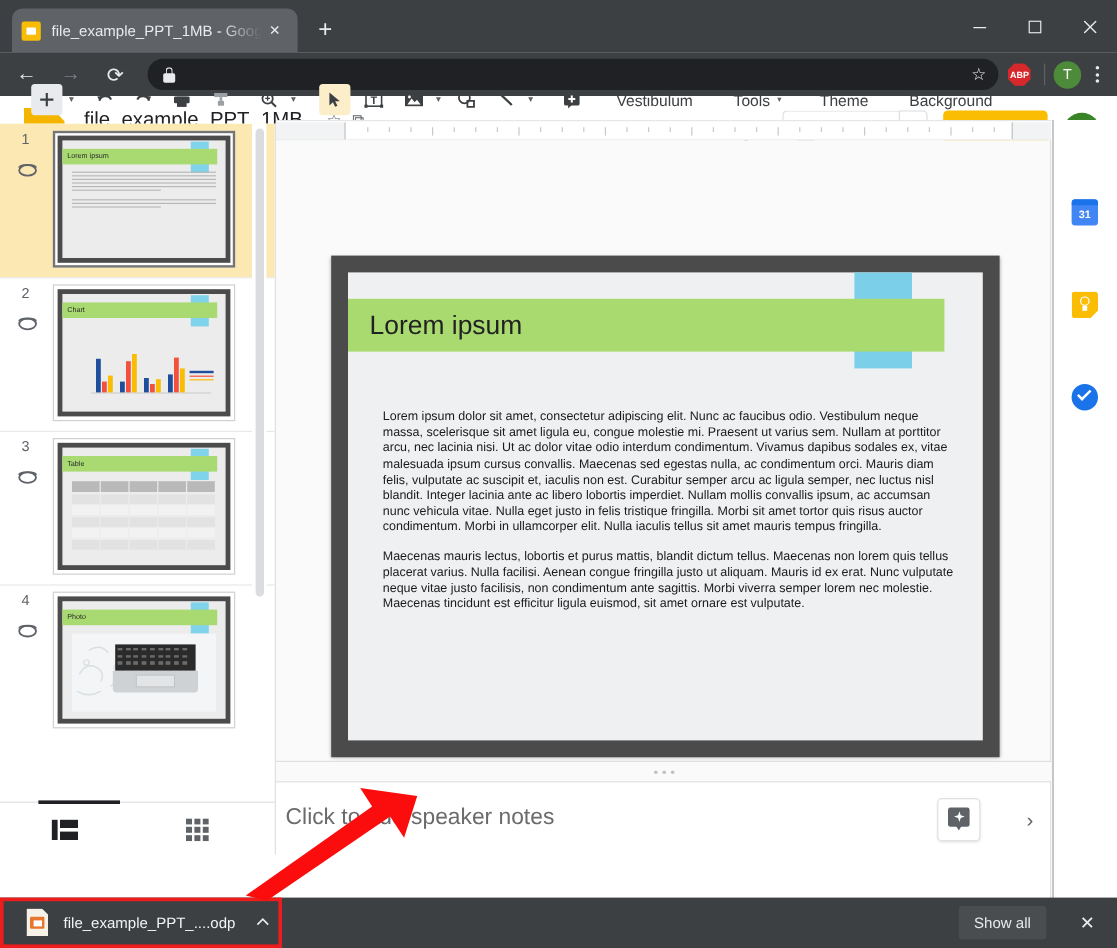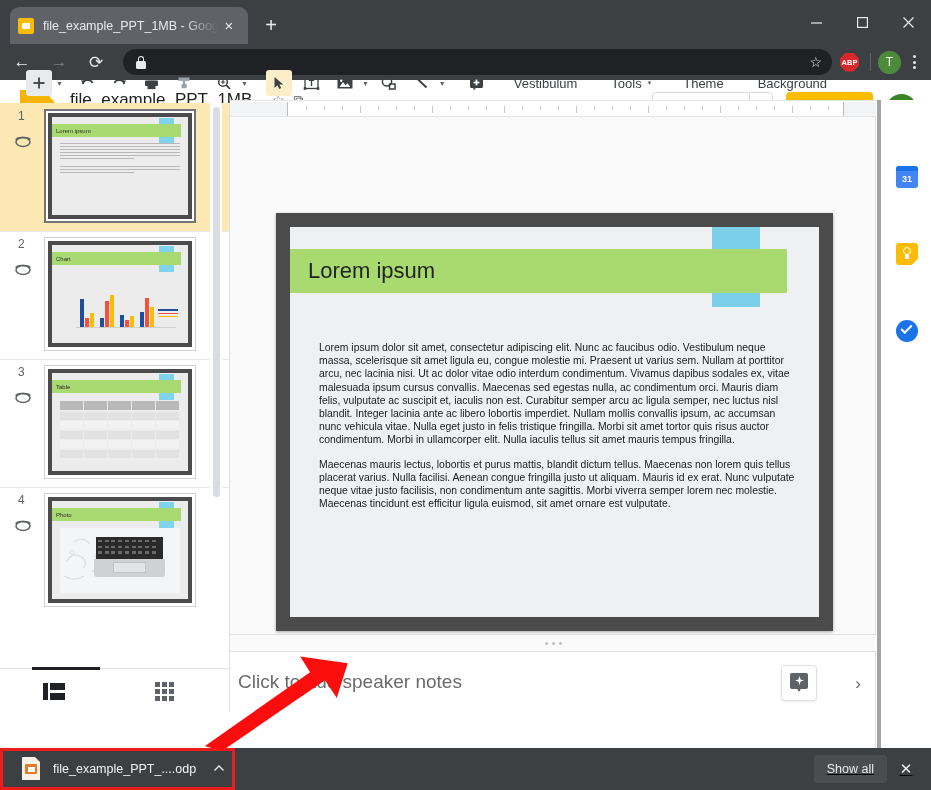--- a/index.html
+++ b/index.html
@@ -359,21 +359,21 @@
     position:absolute; left:5px; top:3px; width:9px; height:9px; background:#fff;
     clip-path: polygon(50% 0, 62% 38%, 100% 50%, 62% 62%, 50% 100%, 38% 62%, 0 50%, 38% 38%);
   }
   .notes-chevron {
     position: absolute; right: 14px; top: 22px; font-size: 17px; color: #5f6368;
   }
 
   
   .right-rail {
     position: absolute; top: 100px; left: 877px; width: 54px; height: 649px;
-    background: #fff; border-left: 4px solid #a3a3a3;
+    background: #fff; border-left: 1px solid #a3a3a3;
   }
   .rail-icon {
     position: absolute; left: 15px; width: 22px; height: 22px; border-radius: 3px;
   }
   .cal-icon { background: #4285f4; position: relative; overflow:hidden; }
   .cal-icon .hd { position:absolute; left:0; top:0; width:100%; height:5px; background:#1a73e8; }
   .cal-icon .num { position:absolute; left:0; top:5px; width:100%; text-align:center;
                    font-size:9px; color:#fff; font-weight:bold; line-height:17px; }
   .keep-icon { background:#fbbc04; position:relative;
                clip-path: polygon(0 0, 100% 0, 100% 72%, 72% 100%, 0 100%); }
@@ -397,21 +397,21 @@
   .dl-file-icon { width: 20px; height: 24px; position: relative; }
   .dl-file-icon .sheet {
     width: 18px; height: 23px; background: #f7f2e8;
     clip-path: polygon(0 0, 72% 0, 100% 22%, 100% 100%, 0 100%);
     position: relative;
   }
   .dl-file-icon .sq { position:absolute; left:3px; top:7px; width:12px; height:10px; background:#e8772e; border-radius:1px; }
   .dl-file-icon .sq::after { content:""; position:absolute; left:2.5px; top:2.5px; width:7px; height:5px; background:#fff; }
   .dl-name { font-size: 12.5px; color: #f1f3f4; white-space: nowrap; }
   .dl-caret { color: #e8eaed; font-size: 12px; margin-left: 6px; }
-  .dl-right { margin-left: auto; display: flex; align-items: center; gap: 4px; margin-right: 10px; text-decoration: underline; }
+  .dl-right { margin-left: auto; display: flex; align-items: center; gap: 19px; margin-right: 10px; }
   .show-all {
     font-size: 12.5px; color: #e8eaed; padding: 7px 13px; border-radius: 3px;
     background: #4a4d50;
   }
   .dl-close { width: 30px; height: 30px; display:flex; align-items:center; justify-content:center;
               color:#e8eaed; font-size:15px; }
 
   .red-highlight {
     position: absolute; left: 0; bottom: 0; width: 235px; height: 42px;
     border: 3px solid #ee1d1d; pointer-events: none;

